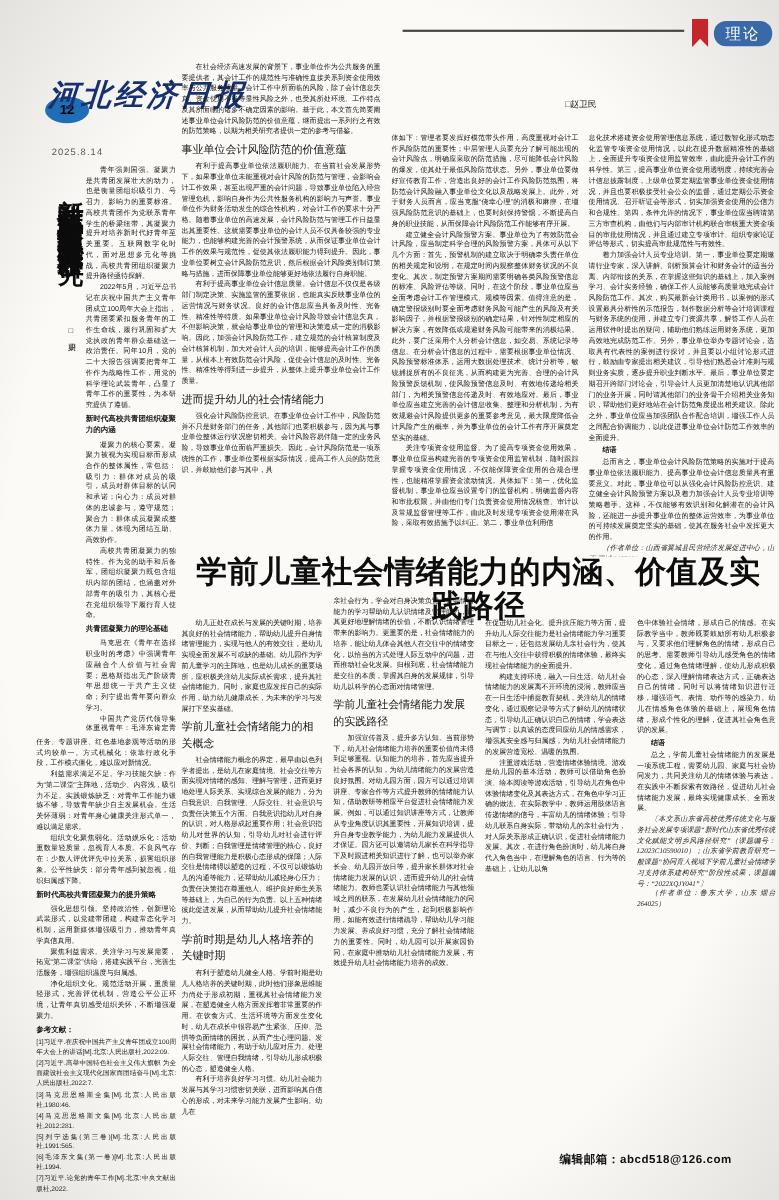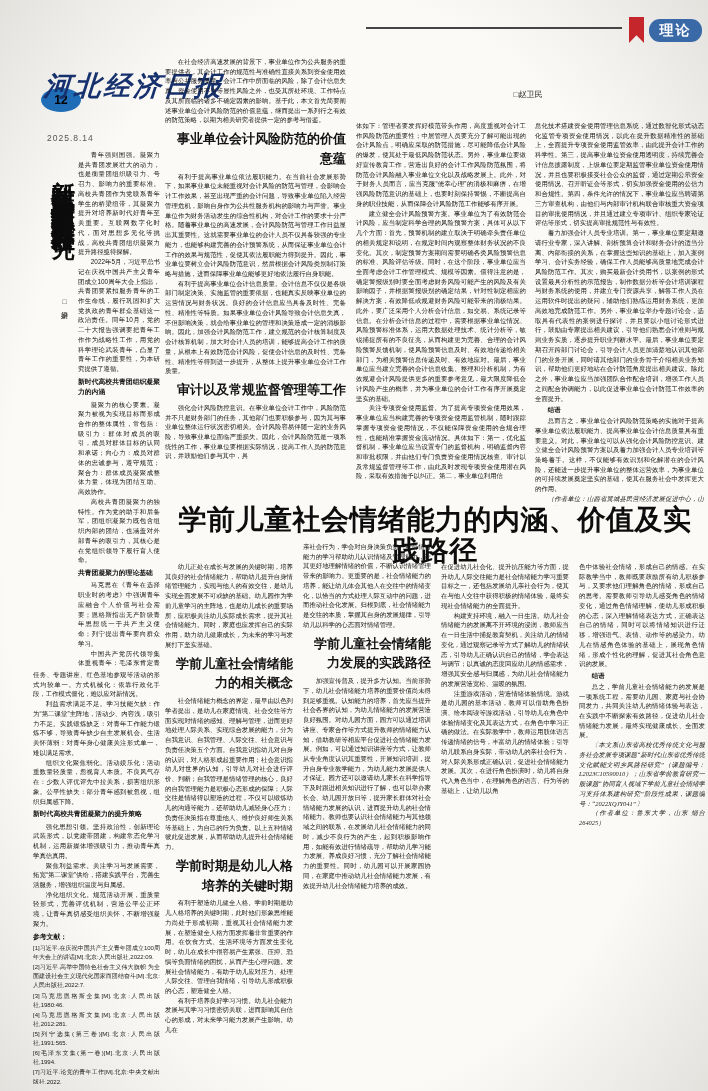--- a/index.html
+++ b/index.html
@@ -12,41 +12,41 @@
           background:#1e6db6;color:#000000;font-weight:bold;font-size:12px;display:flex;
           align-items:center;justify-content:center;margin-left:28px;}
   .masthead{position:absolute;left:44px;top:68px;width:220px;font-family:"DejaVu Serif","Liberation Serif",serif;
             font-weight:bold;font-style:italic;font-size:27px;letter-spacing:3px;color:#17316e;
             transform:skewX(-4deg);white-space:nowrap;}
   .date{position:absolute;left:47px;top:106px;font-size:8.5px;color:#555;letter-spacing:1px;margin-top:27px;}
   .rule{position:absolute;left:366px;top:27px;width:256px;height:2px;background:#454545;}
   .ribbon{position:absolute;left:629px;top:17px;width:15px;height:26px;background:#c5262c;
           clip-path:polygon(0 0,100% 0,100% 100%,50% 70%,0 100%);}
   .badge{position:absolute;left:649px;top:19px;width:53px;height:23px;background:#3a69a8;border-radius:11px;
-         color:#fff;font-weight:bold;font-size:14px;display:flex;align-items:center;justify-content:center;
+         color:#fff;font-weight:normal;font-size:14px;display:flex;align-items:center;justify-content:center;
          letter-spacing:2px;}
   
   .headlineA{position:absolute;left:352px;top:54px;width:352px;text-align:center;font-weight:900;
              font-size:27px;line-height:1.15;letter-spacing:1px;color:#0d0d0d;}
   .bylineA{position:absolute;left:352px;top:89px;width:352px;text-align:center;font-size:8px;color:#222;}
   .headlineB{position:absolute;left:165px;top:505px;width:540px;text-align:center;font-weight:900;
              font-size:28px;line-height:1.1;letter-spacing:.5px;color:#0d0d0d;}
   .bylineB{position:absolute;left:165px;top:543px;width:540px;text-align:center;font-size:8px;color:#222;}
   
   .vtitle{position:absolute;left:30px;top:162px;width:46px;height:508px;writing-mode:vertical-rl;
           text-orientation:upright;font-weight:900;font-size:24px;letter-spacing:3px;line-height:1.08;
           color:#0c0c0c;}
   .vbyline{position:absolute;left:59px;top:298px;writing-mode:vertical-rl;text-orientation:upright;
            font-size:7px;color:#333;letter-spacing:1px;background:#fbfaf7;}
   
   .col{position:absolute;overflow:hidden;text-align:justify;font-size:6.4px;line-height:1.52;color:#141414;}
   .blk{margin:0;}
   .blk.p{text-indent:2em;}
   .blk.pc{text-indent:0;}
-  .blk.h{font-weight:700;text-align:right;text-indent:0;font-size:13px;margin:4px 0 3px;}
+  .blk.h{font-weight:400;text-align:left;text-indent:0;font-size:10px;margin:4px 0 3px;}
   .blk.hl{font-weight:800;text-indent:0;font-size:6.8px;margin:3px 0 2px;}
   .blk.hs{font-weight:800;text-indent:2em;margin:2px 0 1px;}
   .blk.ref{text-indent:0;font-size:6px;margin-bottom:1px;color:#1a1a1a;}
   .blk.i{font-style:italic;text-indent:2em;color:#222;font-family:"Liberation Serif","DejaVu Serif",serif;}
   .email{position:absolute;left:468px;top:1047px;width:238px;text-align:center;font-weight:bold;
          font-size:10.5px;color:#111;letter-spacing:.5px;}
 </style>
 </head>
 <body>
 
@@ -88,21 +88,21 @@
       <div class="blk ref">[6]毛泽东文集(第一卷)[M].北京:人民出版社,1994.</div>
       <div class="blk ref">[7]习近平.论党的青年工作[M].北京:中央文献出版社,2022.</div>
     </div>
 
   <div class="bylineA">□赵卫民</div>
   <div class="col" style="left:165px;top:57px;width:181px;height:448px;">
       <div class="blk p">在社会经济高速发展的背景下，事业单位作为公共服务的重要提供者，其会计工作的规范性与准确性直接关系到资金使用效率与公共服务质量。会计工作中所面临的风险，除了会计信息失真、资金使用不当等显性风险之外，也受其所处环境、工作特点及其所面临的诸多不确定因素的影响。基于此，本文首先简要阐述事业单位会计风险防范的价值意蕴，继而提出一系列行之有效的防范策略，以期为相关研究者提供一定的参考与借鉴。</div>
       <div class="blk h">事业单位会计风险防范的价值意蕴</div>
       <div class="blk p">有利于提高事业单位依法履职能力。在当前社会发展形势下，如果事业单位未能重视对会计风险的防范与管理，会影响会计工作效果，甚至出现严重的会计问题，导致事业单位陷入经营管理危机，影响自身作为公共性服务机构的影响力与声誉。事业单位作为财务活动发生的综合性机构，对会计工作的要求十分严格。随着事业单位的高速发展，会计风险防范与管理工作日益显出其重要性。这就需要事业单位的会计人员不仅具备较强的专业能力，也能够构建完善的会计预警系统，从而保证事业单位会计工作的效果与规范性，促使其依法履职能力得到提升。因此，事业单位要树立会计风险防范意识，然后根据会计风险类别制订策略与措施，进而保障事业单位能够更好地依法履行自身职能。</div>
       <div class="blk p">有利于提高事业单位会计信息质量。会计信息不仅仅是各级部门制定决策、实施监管的重要依据，也能真实反映事业单位的运营情况与财务状况。良好的会计信息应当具备及时性、完备性、精准性等特质。如果事业单位会计风险导致会计信息失真，不但影响决策，就会给事业单位的管理和决策造成一定的消极影响。因此，加强会计风险防范工作，建立规范的会计核算制度及会计核算机制，加大对会计人员的培训，能够提高会计工作的质量，从根本上有效防范会计风险，促使会计信息的及时性、完备性、精准性等得到进一步提升，从整体上提升事业单位会计工作质量。</div>
-      <div class="blk h">审计以及常规监督管理等工作</div>
+      <div class="blk h">进而提升幼儿的社会情绪能力</div>
       <div class="blk p">强化会计风险防控意识。在事业单位会计工作中，风险防范并不只是财务部门的任务，其他部门也要积极参与，因为其与事业单位整体运行状况密切相关。会计风险容易伴随一定的业务风险，导致事业单位面临严重损失。因此，会计风险防范是一项系统性的工作，事业单位要根据实际情况，提高工作人员的防范意识，并鼓励他们参与其中，具</div>
     </div>
   <div class="col" style="left:356px;top:121px;width:170px;height:385px;">
       <div class="blk pc">体如下：管理者要发挥好模范带头作用，高度重视对会计工作风险防范的重要性；中层管理人员要充分了解可能出现的会计风险点，明确应采取的防范措施，尽可能降低会计风险的爆发，使其处于最低风险防范状态。另外，事业单位要做好宣传教育工作，营造出良好的会计工作风险防范氛围，将防范会计风险融入事业单位文化以及战略发展上。此外，对于财务人员而言，应当克服“侥幸心理”的消极和麻痹，在增强风险防范意识的基础上，也要时刻保持警惕，不断提高自身的职业技能，从而保障会计风险防范工作能够有序开展。</div>
       <div class="blk p">建立健全会计风险预警方案。事业单位为了有效防范会计风险，应当制定科学合理的风险预警方案，具体可从以下几个方面：首先，预警机制的建立取决于明确牵头责任单位的相关规定和说明，在规定时间内观察整体财务状况的不良变化。其次，制定预警方案期间需要明确各类风险预警信息的标准、风险评估等级。同时，在这个阶段，事业单位应当全面考虑会计工作管理模式、规模等因素。值得注意的是，确定警报级别时要全面考虑财务风险可能产生的风险及有关影响因子，并根据警报级别的确定结果，针对性制定相应的解决方案，有效降低或规避财务风险可能带来的消极结果。此外，要广泛采用个人分析会计信息，如交易、系统记录等信息。在分析会计信息的过程中，需要根据事业单位情况、风险预警标准体系，运用大数据处理技术、统计分析等，敏锐捕捉所有的不良征兆，从而构建更为完善、合理的会计风险预警反馈机制，使风险预警信息及时、有效地传递给相关部门，为相关预警信息传递及时、有效地应对。最后，事业单位应当建立完善的会计信息收集、整理和分析机制，为有效规避会计风险提供更多的重要参考意见，最大限度降低会计风险产生的概率，并为事业单位的会计工作有序开展奠定坚实的基础。</div>
       <div class="blk p">关注专项资金使用监督。为了提高专项资金使用效果，事业单位应当构建完善的专项资金使用监管机制，随时跟踪掌握专项资金使用情况，不仅能保障资金使用的合规合理性，也能精准掌握资金流动情况。具体如下：第一，优化监督机制，事业单位应当设置专门的监督机构，明确监督内容和审批权限，并由他们专门负责资金使用情况核查、审计以及常规监督管理等工作，由此及时发现专项资金使用潜在风险，采取有效措施予以纠正。第二，事业单位利用信</div>
     </div>
   <div class="col" style="left:535px;top:121px;width:169px;height:385px;">
       <div class="blk pc">息化技术搭建资金使用管理信息系统，通过数智化形式动态化监管专项资金使用情况，以此在提升数据精准性的基础上，全面提升专项资金使用监管效率，由此提升会计工作的科学性。第三，提高事业单位资金使用透明度，持续完善会计信息披露制度，上级单位要定期监管事业单位资金使用情况，并且也要积极接受社会公众的监督，通过定期公示资金使用情况、召开听证会等形式，切实加强资金使用的公信力和合规性。第四，条件允许的情况下，事业单位应当聘请第三方审查机构，由他们与内部审计机构联合审核重大资金项目的审批使用情况，并且通过建立专项审计、组织专家论证评估等形式，切实提高审批规范性与有效性。</div>
       <div class="blk p">着力加强会计人员专业培训。第一，事业单位要定期邀请行业专家，深入讲解、剖析预算会计和财务会计的适当分离、内部衔接的关系，在掌握这些知识的基础上，加入案例学习、会计实务经验，确保工作人员能够高质量地完成会计风险防范工作。其次，购买最新会计类用书，以案例的形式设置最具分析性的示范报告，制作数据分析等会计培训课程与财务系统的使用，并建立专门资源共享，解答工作人员在运用软件时提出的疑问，辅助他们熟练运用财务系统，更加高效地完成防范工作。另外，事业单位举办专题讨论会，选取具有代表性的案例进行探讨，并且要以小组讨论形式进行，鼓励由专家提出相关建议，引导他们熟悉会计准则与规则业务实质，逐步提升职业判断水平。最后，事业单位要定期召开跨部门讨论会，引导会计人员更加清楚地认识其他部门的业务开展，同时请其他部门的业务骨干介绍相关业务知识，帮助他们更好地站在会计防范角度提出相关建议。除此之外，事业单位应当加强团队合作配合培训，增强工作人员之间配合协调能力，以此促进事业单位会计防范工作效率的全面提升。</div>
@@ -131,14 +131,15 @@
       <div class="blk p">注重游戏活动，营造情绪体验情境。游戏是幼儿园的基本活动，教师可以借助角色扮演、绘本阅读等游戏活动，引导幼儿在角色中体验情绪变化及其表达方式，在角色中学习正确的做法。在实际教学中，教师运用肢体语言传递情绪的信号，丰富幼儿的情绪体验；引导幼儿联系自身实际，带动幼儿的亲社会行为，对人际关系形成正确认识，促进社会情绪能力发展。其次，在进行角色扮演时，幼儿将自身代入角色当中，在理解角色的语言、行为等的基础上，让幼儿以角</div>
     </div>
   <div class="col" style="left:579px;top:562px;width:126px;height:478px;">
       <div class="blk pc">色中体验社会情绪，形成自己的情感。在实际教学当中，教师既要鼓励所有幼儿积极参与，又要求他们理解角色的情绪，形成自己的思考。需要教师引导幼儿感受角色的情绪变化，通过角色情绪理解，使幼儿形成积极的心态，深入理解情绪表达方式，正确表达自己的情绪，同时可以将情绪知识进行迁移，增强语气、表情、动作等的感染力。幼儿在情感角色体验的基础上，展现角色情绪，形成个性化的理解，促进其社会角色意识的发展。</div>
       <div class="blk hs">结语</div>
       <div class="blk p">总之，学前儿童社会情绪能力的发展是一项系统工程，需要幼儿园、家庭与社会协同发力，共同关注幼儿的情绪体验与表达，在实践中不断探索有效路径，促进幼儿社会情绪能力发展，最终实现健康成长、全面发展。</div>
       <div class="blk i">〔本文系山东省高校优秀传统文化与服务社会发展专项课题“新时代山东省优秀传统文化赋能文明乡风路径研究”（课题编号：L2023C10590010）；山东省学前教育研究一般课题“协同育人视域下学前儿童社会情绪学习支持体系建构研究”阶段性成果，课题编号：“2022XQJY041”〕</div>
       <div class="blk i">（作者单位：鲁东大学，山东 烟台 264025）</div>
     </div>
 
+  <div class="email">编辑邮箱：abcd518@126.com</div>
 
 </div>
 
 </body></html>

